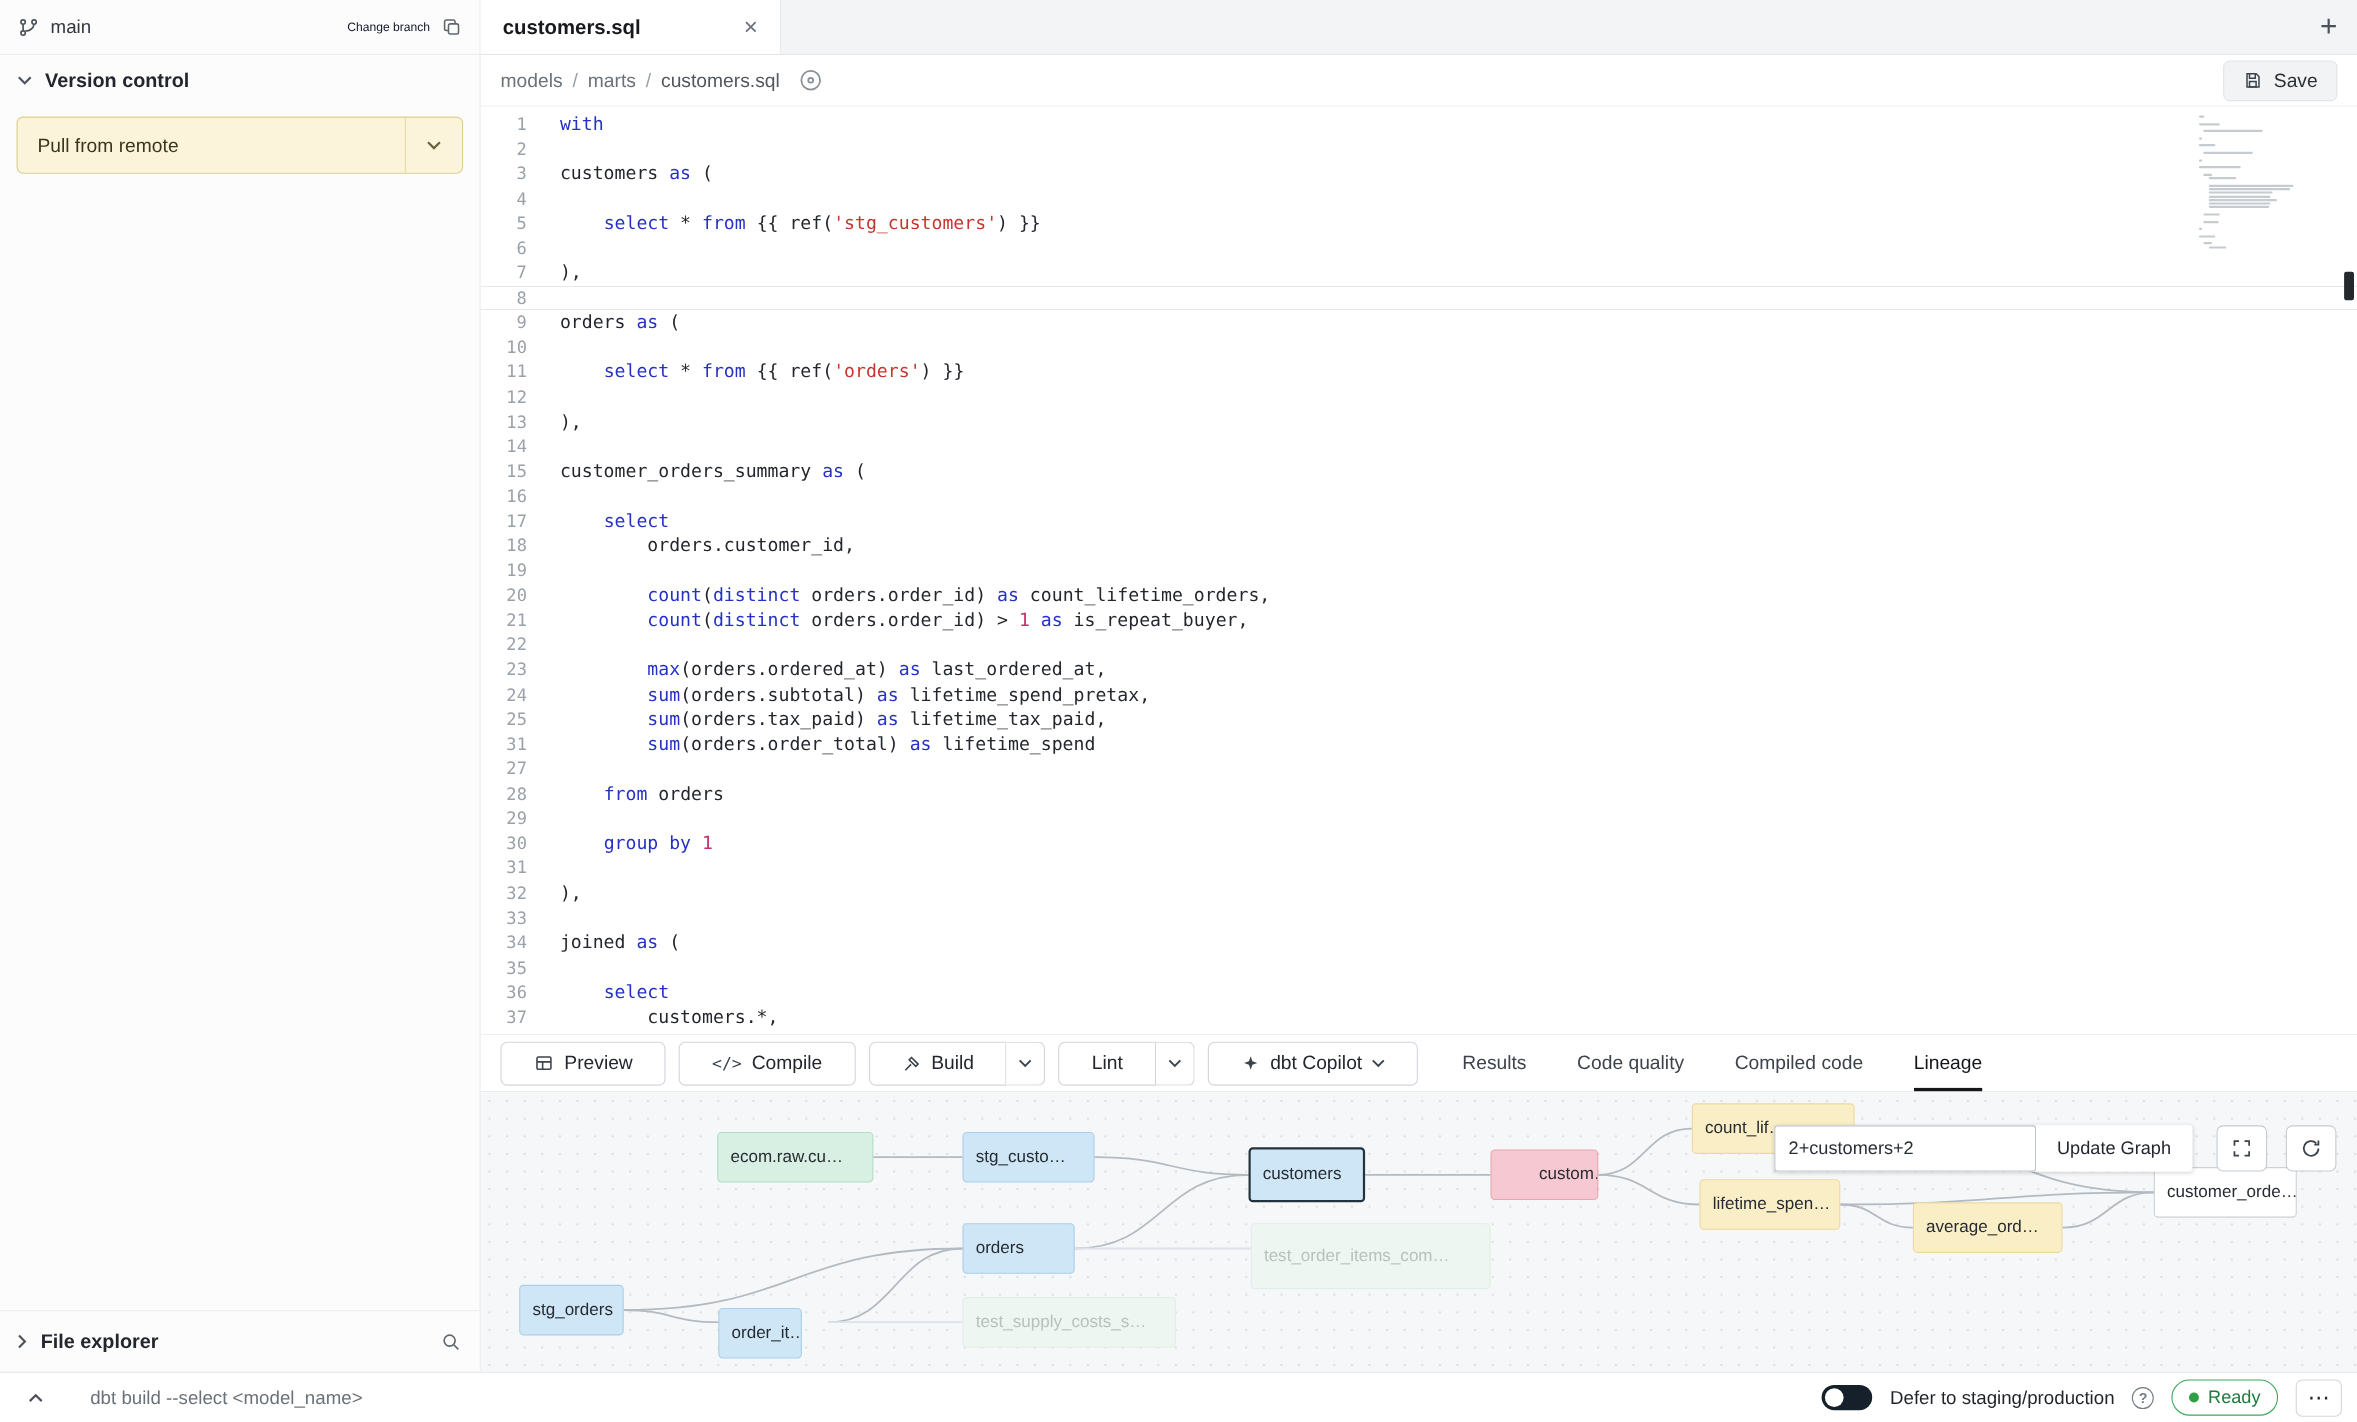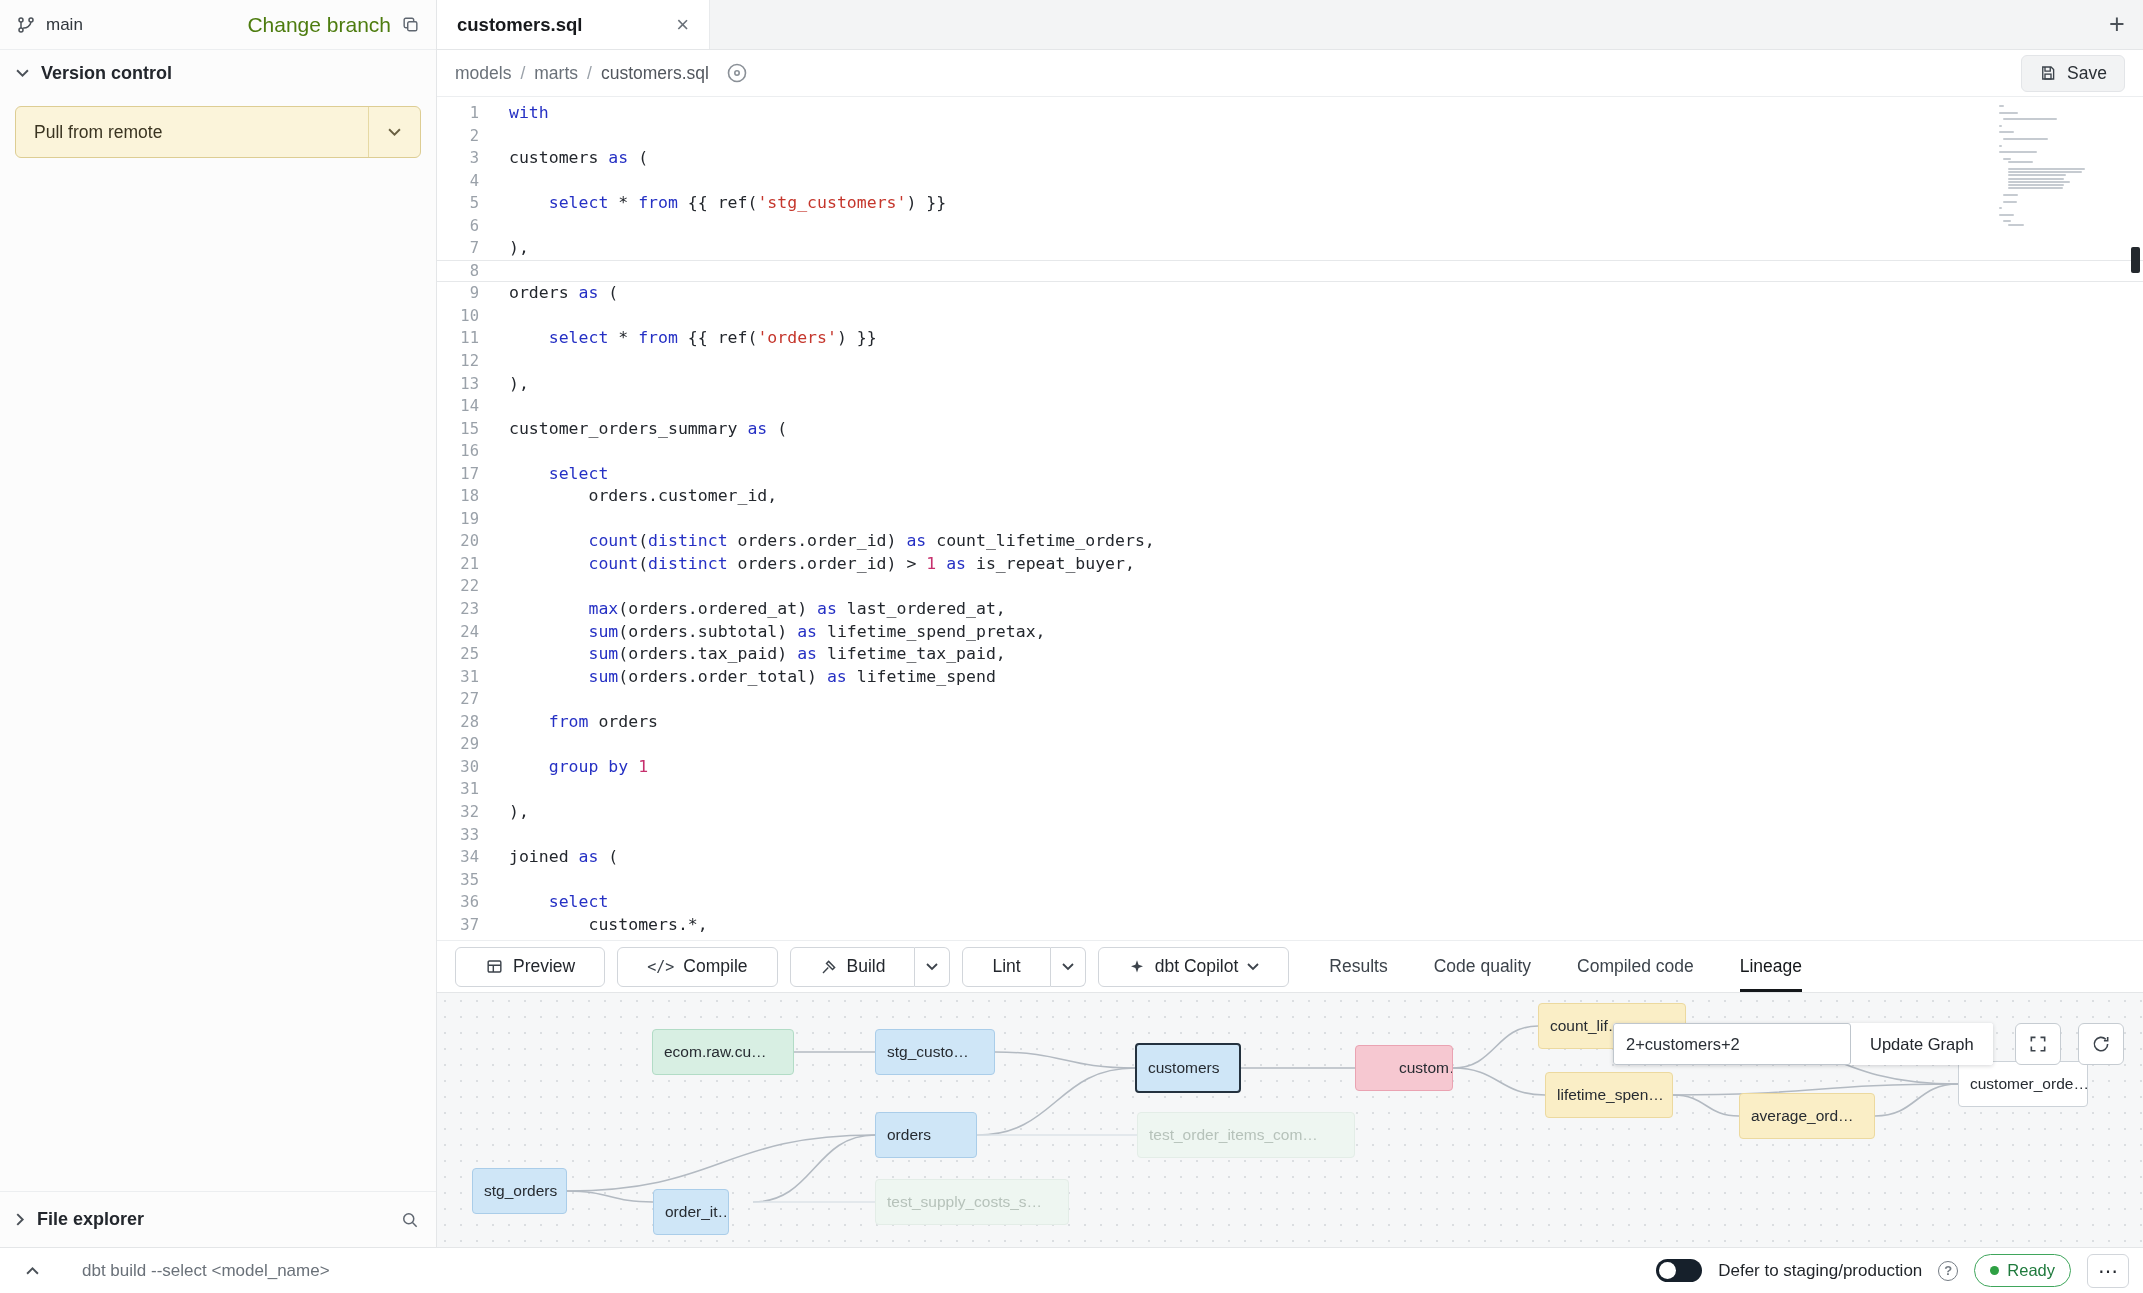--- a/index.html
+++ b/index.html
@@ -5,21 +5,21 @@
   *{margin:0;padding:0;box-sizing:border-box;}
   html,body{width:2143px;height:1293px;}
   body{font-family:"Liberation Sans",sans-serif;background:#fff;color:#1f2328;position:relative;overflow:hidden;}
   .app{position:absolute;inset:0;}
   svg{display:block;}
 
   
   .sidebar{position:absolute;left:0;top:0;width:437px;height:1247px;background:#fcfcfc;border-right:1px solid #e4e6e8;}
   .branch-row{display:flex;align-items:center;height:50px;padding:0 16px;gap:10px;border-bottom:1px solid #eceef0;}
   .branch-name{font-size:17px;color:#30363c;}
-  .change-branch{margin-left:auto;font-size:21px;color:#4d7c0f;cursor:pointer;}
+  .change-branch{margin-left:auto;font-size:11px;color:#0f172a;cursor:pointer;}
   .icon-btn{display:inline-flex;align-items:center;justify-content:center;cursor:pointer;background:none;border:none;}
   .vc-header{display:flex;align-items:center;gap:12px;height:46px;padding:0 16px;font-size:18px;font-weight:bold;color:#23272d;cursor:pointer;}
   .pull-wrap{margin:10px 15px 0;height:52px;display:flex;border:1px solid #ddcd93;border-radius:6px;background:#fbf4da;overflow:hidden;}
   .pull-main{flex:1;display:flex;align-items:center;padding:0 18px;font-size:17.5px;color:#3a3421;cursor:pointer;}
   .pull-chev{width:52px;display:flex;align-items:center;justify-content:center;border-left:1px solid #e6d9a4;cursor:pointer;}
   .file-explorer-row{position:absolute;bottom:0;left:0;right:0;height:56px;display:flex;align-items:center;gap:12px;padding:0 16px;font-size:18px;font-weight:bold;color:#23272d;background:#fcfcfc;border-top:1px solid #eceef0;cursor:pointer;}
   .fe-search{margin-left:auto;}
 
   
   .main{position:absolute;left:437px;top:0;width:1706px;height:1247px;}
@@ -478,21 +478,21 @@
       </div>
     <div class="lnode src" style="left: 215px; top: 36px; width: 142px; height: 46px;">ecom.raw.cu…</div>
         <div class="lnode mdl" style="left: 438px; top: 36px; width: 120px; height: 46px;">stg_custo…</div>
         <div class="lnode mdl selected" style="left: 698px; top: 50px; width: 106px; height: 50px;">customers</div>
         <div class="lnode pnk" style="left: 918px; top: 52px; width: 98px; height: 46px; padding-left: 43px;">custom…</div>
         <div class="lnode ylw" style="left: 1101px; top: 10px; width: 148px; height: 46px;">count_lif…</div>
         <div class="lnode ylw" style="left: 1108px; top: 79px; width: 128px; height: 46px;">lifetime_spen…</div>
         <div class="lnode ylw" style="left: 1302px; top: 100px; width: 136px; height: 46px;">average_ord…</div>
         <div class="lnode wht" style="left: 1521px; top: 68px; width: 130px; height: 46px;">customer_orde…</div>
         <div class="lnode mdl" style="left: 438px; top: 119px; width: 102px; height: 46px;">orders</div>
-        <div class="lnode tst" style="left: 700px; top: 119px; width: 218px; height: 46px;">test_order_items_com…</div>
+        <div class="lnode tst" style="left: 700px; top: 119px; width: 218px; height: 60px;">test_order_items_com…</div>
         <div class="lnode tst" style="left: 438px; top: 186px; width: 194px; height: 46px;">test_supply_costs_s…</div>
         <div class="lnode mdl" style="left: 35px; top: 175px; width: 95px; height: 46px;">stg_orders</div>
         <div class="lnode mdl" style="left: 216px; top: 196px; width: 76px; height: 46px;">order_it…</div>
       </div>
   </div>
 
   <div class="statusbar">
     <button class="sb-caret">
       <svg width="13" height="9" viewBox="0 0 12 8" fill="none" stroke="#4b5158" stroke-width="1.8">
           <path d="M1 7l5-5 5 5"></path>

